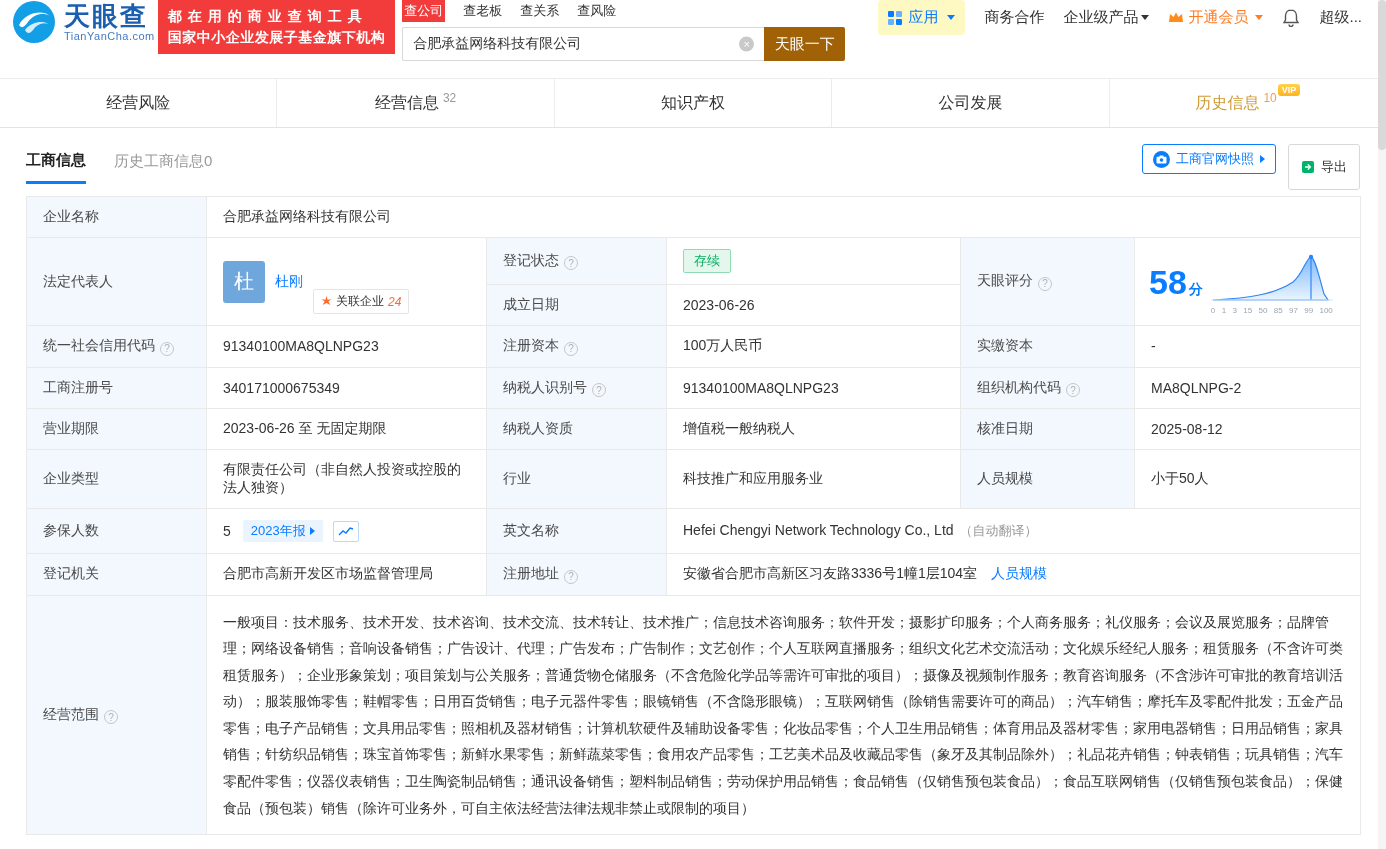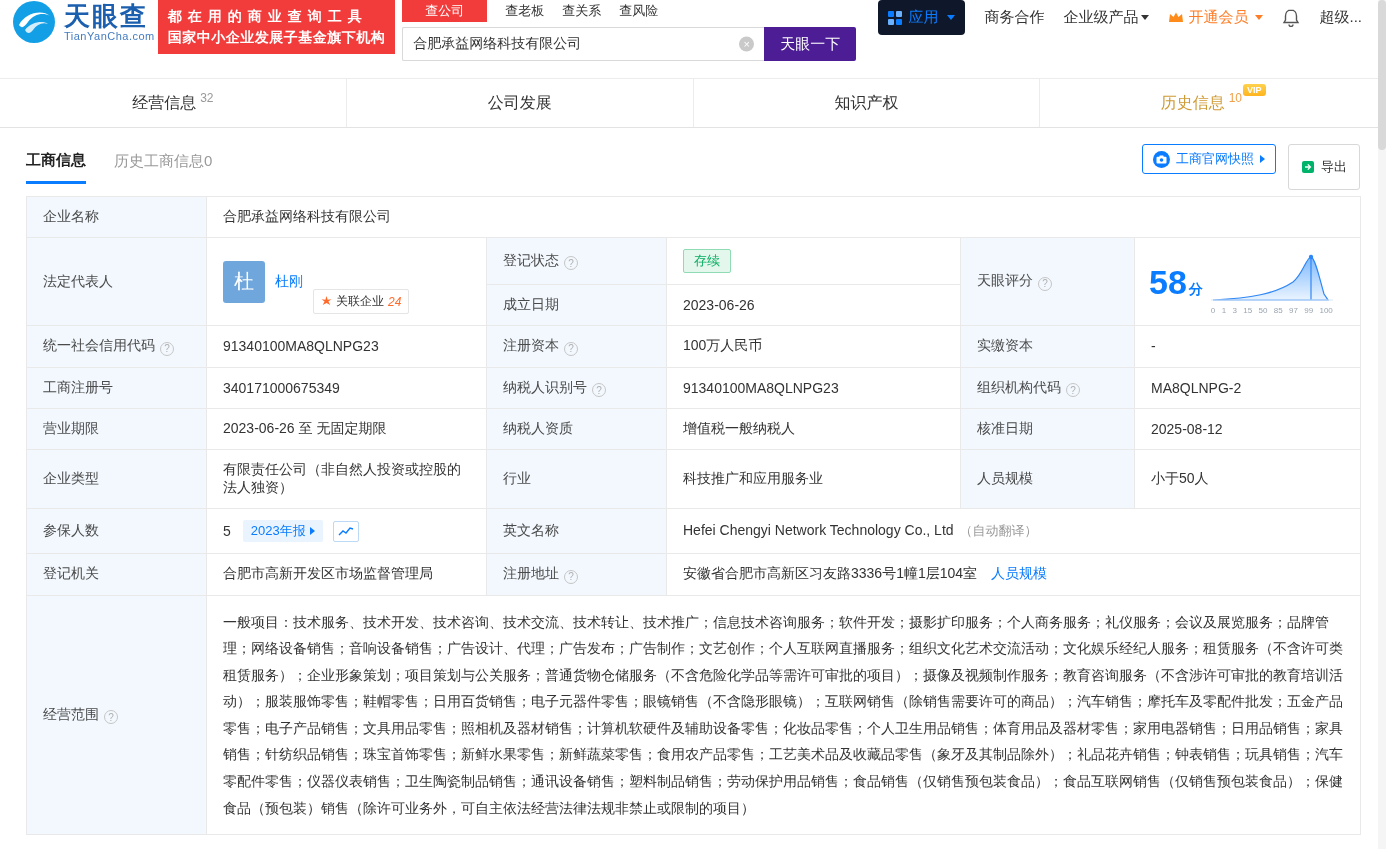--- a/index.html
+++ b/index.html
@@ -12,29 +12,29 @@
   .topbar { height: 66px; display: flex; align-items: flex-start; padding: 0 10px 0 12px; gap: 3px; background:#fff; }
   .logo { display: flex; align-items: center; gap: 8px; cursor: pointer; }
   .logo-title { font-size: 26px; font-weight: bold; color: #1b5fae; letter-spacing: 2px; line-height: 28px; }
   .logo-sub { font-size: 11px; color: #447cc0; letter-spacing: .5px; }
   .slogan { background: #f23c3c; color: #fff; padding: 6px 10px; font-size: 14px; font-weight: bold; line-height: 21px; }
   .slogan-l1 { letter-spacing: 6px; }
   .slogan-l2 { letter-spacing: .5px; }
   .search-block { margin-left: 4px; }
   .search-tabs { display: flex; gap: 18px; align-items: center; font-size: 13px; margin-bottom: 5px; }
   .stab { color: #333; cursor: pointer; }
-  .stab.active { background: #f23c3c; color: #fff; padding: 2px 23px; }
+  .stab.active { background: #f23c3c; color: #fff; padding: 2px 2px; }
   .search-row { display: flex; }
   .search-input-wrap { position: relative; width: 362px; }
   .search-input-wrap input { width: 100%; height: 34px; border: 1px solid #d9d9d9; border-right: none; border-radius: 2px 0 0 2px; padding: 0 30px 0 10px; font-size: 14px; color: #333; outline: none; font-family: inherit; }
   .clear-icon { position: absolute; right: 10px; top: 50%; transform: translateY(-50%); width: 15px; height: 15px; border-radius: 50%; background: #c9c9c9; color: #fff; font-size: 11px; line-height: 14px; text-align: center; cursor: pointer; }
   .clear-icon::before { content: "×"; }
-  .search-btn { width: 92px; height: 34px; background: #4c1d95; color: #fff; border: none; border-radius: 0 2px 2px 0; font-size: 15px; cursor: pointer; font-family: inherit; }
+  .search-btn { width: 81px; height: 34px; background: #a16207; color: #fff; border: none; border-radius: 0 2px 2px 0; font-size: 15px; cursor: pointer; font-family: inherit; }
   .top-nav { margin-left: auto; display: flex; align-items: center; gap: 19px; font-size: 15px; color: #333; padding-right: 14px; }
-  .apps-chip { background: #0f172a; color: #0a7cff; border-radius: 4px; padding: 8px 10px; display: flex; align-items: center; gap: 6px; cursor: pointer; }
+  .apps-chip { background: #fef9c3; color: #0a7cff; border-radius: 4px; padding: 8px 10px; display: flex; align-items: center; gap: 6px; cursor: pointer; }
   .caret { width: 0; height: 0; border-left: 4px solid transparent; border-right: 4px solid transparent; border-top: 5px solid currentColor; display: inline-block; margin-left: 3px; }
   .nav-item { cursor: pointer; display: inline-flex; align-items: center; white-space: nowrap; }
   .nav-item.vip { color: #ff7d26; gap: 4px; }
   .bell { display: inline-flex; cursor: pointer; }
   
   .main-tabs { display: flex; height: 50px; margin-top: 12px; border-top: 1px solid #ececec; border-bottom: 1px solid #e3e3e3; background: #fff; }
   .mtab { flex: 1; display: flex; align-items: center; justify-content: center; font-size: 16px; color: #333; border-right: 1px solid #ececec; cursor: pointer; position: relative; }
   .mtab:last-child { border-right: none; }
   .mtab.active { background: #f0f7ff; color: #0a7cff; font-weight: bold; }
   .mtab .count { font-size: 12px; margin-left: 4px; position: relative; top: -5px; font-weight: normal; }
@@ -147,28 +147,31 @@
         <path d="M9,2 C5.7,2 3.5,4.6 3.5,8 L3.5,12 L2,14.5 L16,14.5 L14.5,12 L14.5,8 C14.5,4.6 12.3,2 9,2 Z" fill="none" stroke="#555" stroke-width="1.4"></path>
         <path d="M7,16.5 a2,2 0 0 0 4,0" fill="none" stroke="#555" stroke-width="1.4"></path>
       </svg>
     </span>
     <span class="nav-item">超级...</span>
   </div>
 </header>
 
 <nav class="main-tabs">
   <div class="mtab">
+    <span>经营风险</span>
+  </div>
+  <div class="mtab">
     <span>经营信息</span>
       <span class="count gray">32</span>
   </div>
   <div class="mtab">
+    <span>知识产权</span>
+  </div>
+  <div class="mtab">
     <span>公司发展</span>
-  </div>
-  <div class="mtab">
-    <span>知识产权</span>
   </div>
   <div class="mtab history">
     <span>历史信息</span>
       <span class="count orange">10</span>
       <span class="vip-badge">VIP</span>
   </div>
 </nav>
 
 <div class="subnav">
   <span class="subtab active">工商信息</span>

